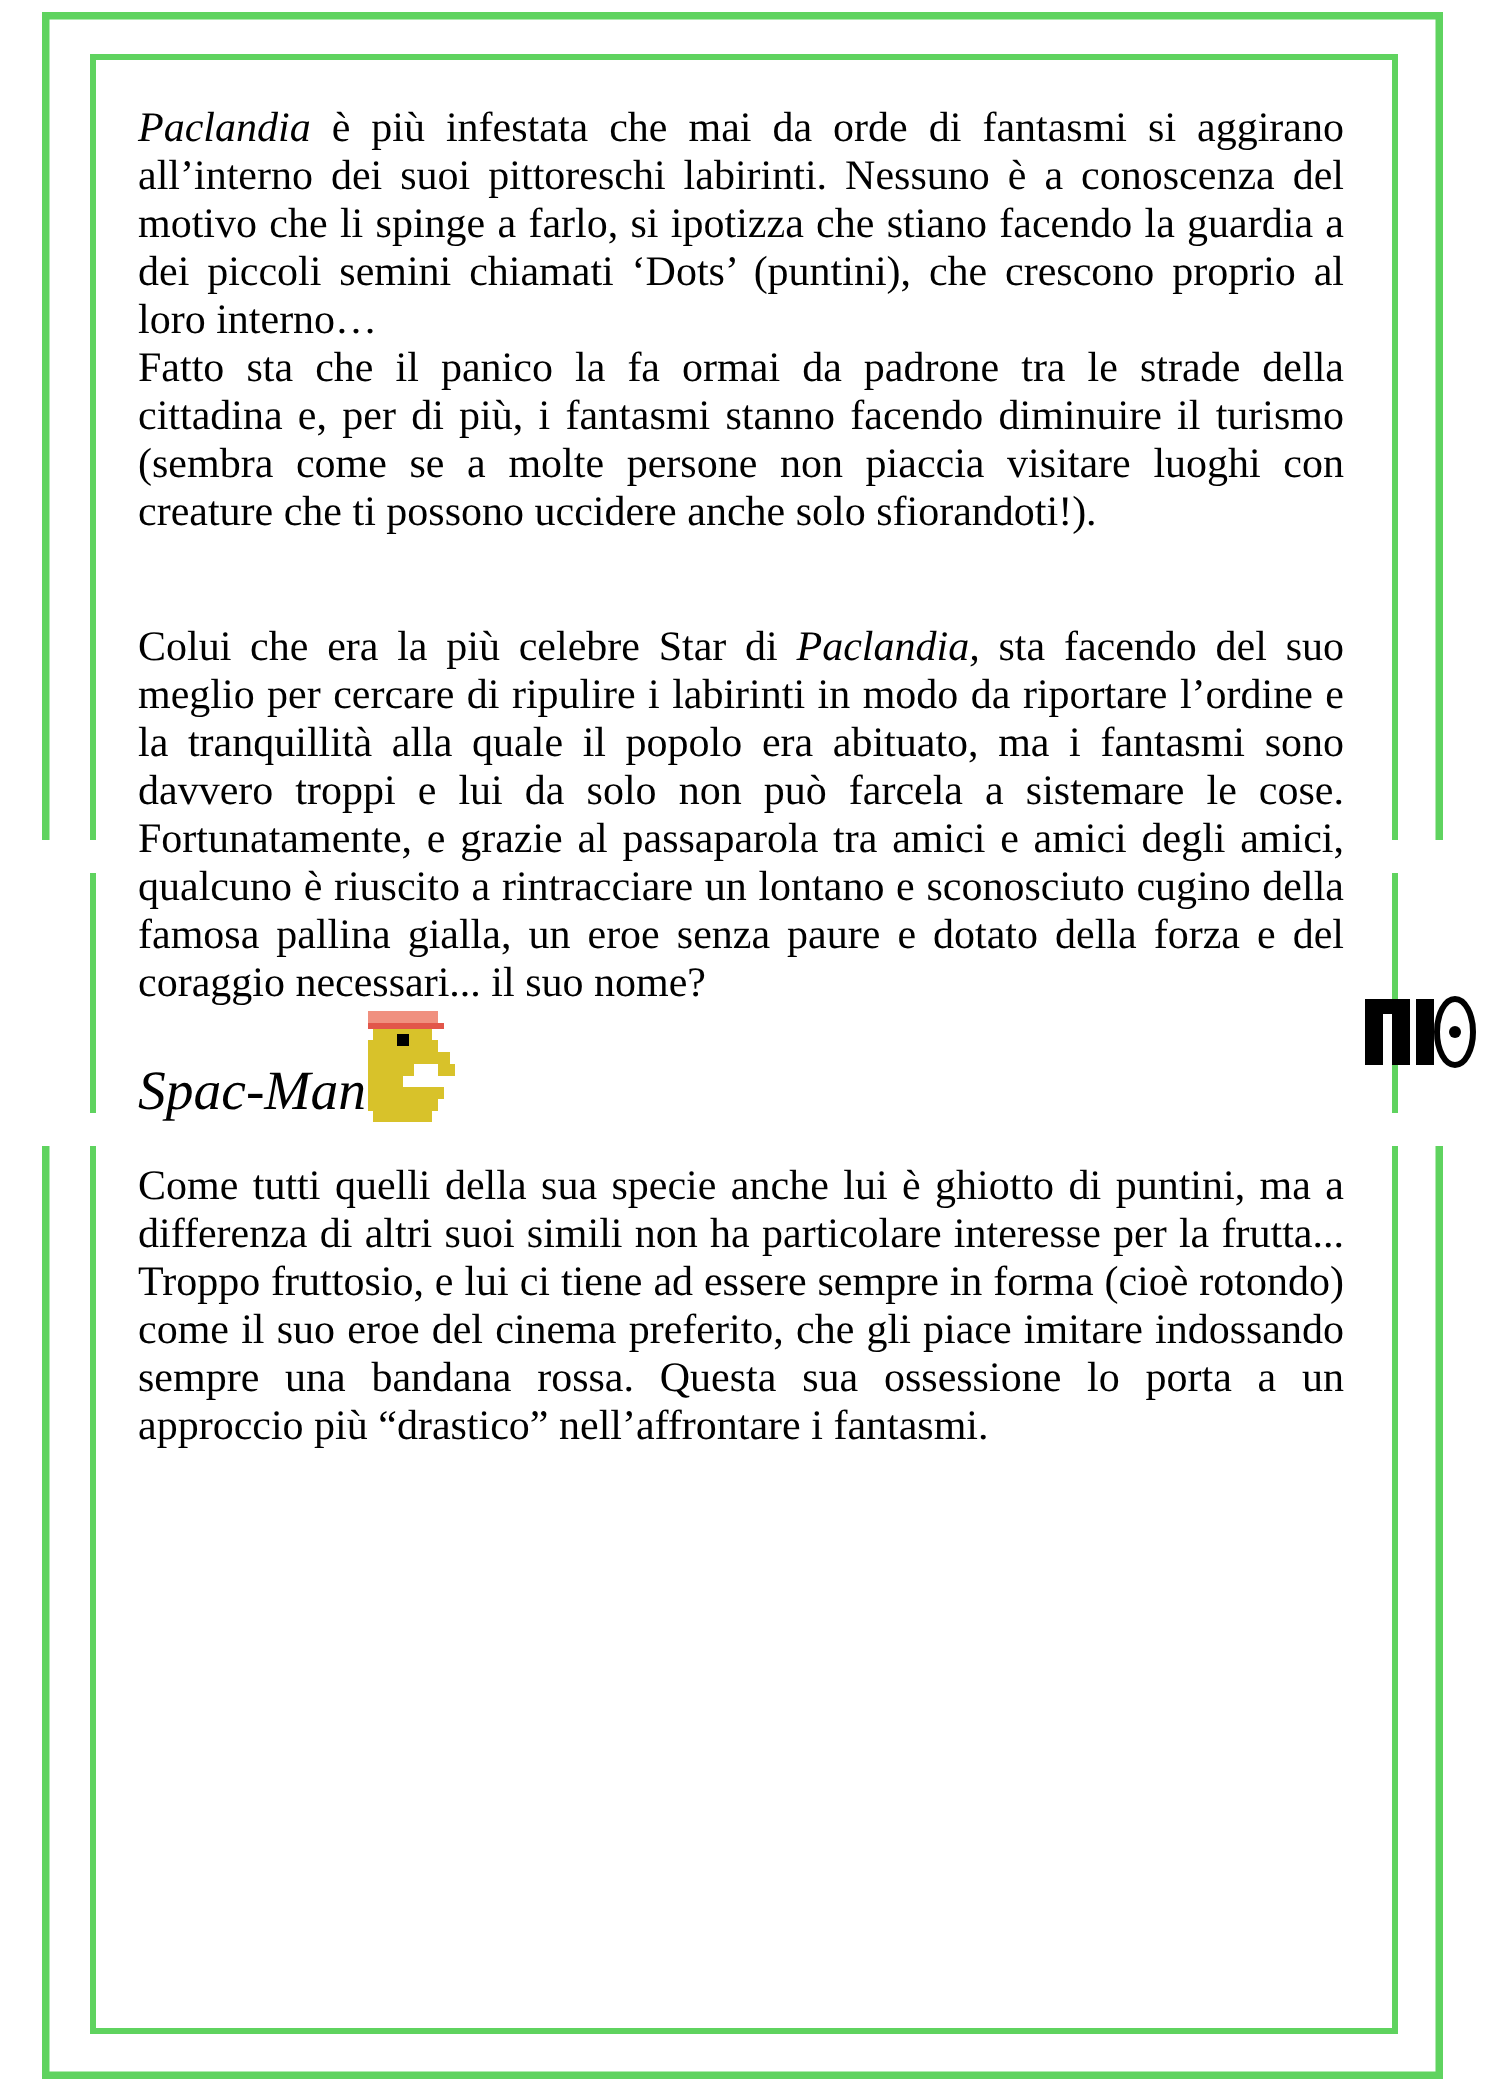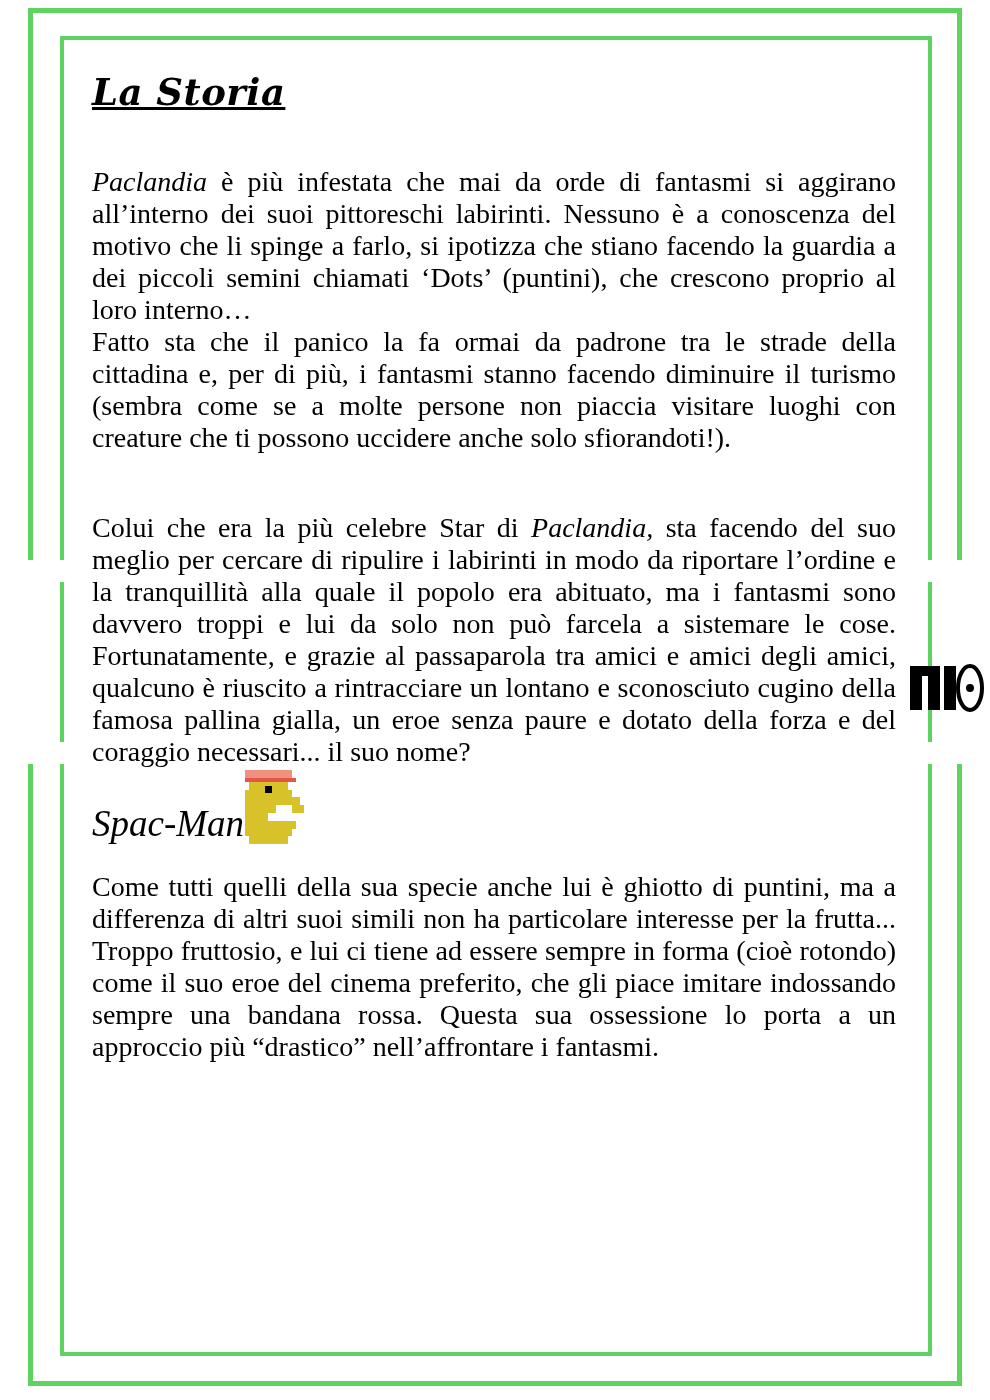--- a/index.html
+++ b/index.html
@@ -118,21 +118,20 @@
   <svg width="76" height="56" viewBox="0 0 76 56" xmlns="http://www.w3.org/2000/svg">
     <path d="M2 6 L2 50 L14 50 L14 16 L20 16 L20 50 L32 50 L32 6 Z" fill="#000"></path>
     <path d="M36 6 L36 50 L48 50 L48 6 Z" fill="#000"></path>
     <ellipse cx="62" cy="28" rx="12" ry="22" fill="#fff" stroke="#000" stroke-width="4"></ellipse>
     <circle cx="62" cy="28" r="4" fill="#000"></circle>
   </svg>
 </div>
 
 <div class="page">
 
-  <h1 class="title">La Storia</h1>
 
   <p class="body"><em class="it">Paclandia</em><span> è più infestata che mai da orde di fantasmi si aggirano all’interno dei suoi pittoreschi labirinti. Nessuno è a conoscenza del motivo che li spinge a farlo, si ipotizza che stiano facendo la guardia a dei piccoli semini chiamati ‘Dots’ (puntini), che crescono proprio al loro interno…</span></p>
 
   <p class="body">Fatto sta che il panico la fa ormai da padrone tra le strade della cittadina e, per di più, i fantasmi stanno facendo diminuire il turismo (sembra come se a molte persone non piaccia visitare luoghi con creature che ti possono uccidere anche solo sfiorandoti!).</p>
 
   <div class="gap-md"></div>
 
   <p class="body"><span>Colui che era la più celebre Star di </span><em class="it">Paclandia,</em><span> sta facendo del suo meglio per cercare di ripulire i labirinti in modo da riportare l’ordine e la tranquillità alla quale il popolo era abituato, ma i fantasmi sono davvero troppi e lui da solo non può farcela a sistemare le cose. Fortunatamente, e grazie al passaparola tra amici e amici degli amici, qualcuno è riuscito a rintracciare un lontano e sconosciuto cugino della famosa pallina gialla, un eroe senza paure e dotato della forza e del coraggio necessari... il suo nome?</span></p>
 
   <h2 class="sub">

